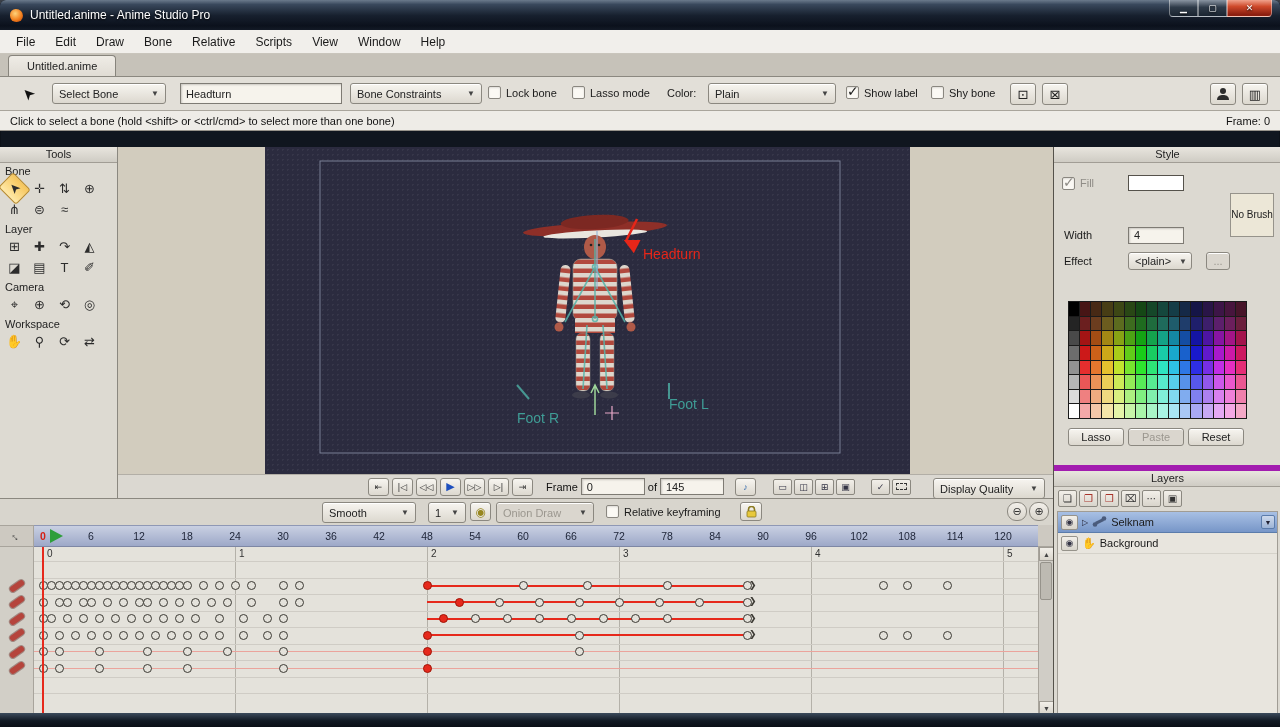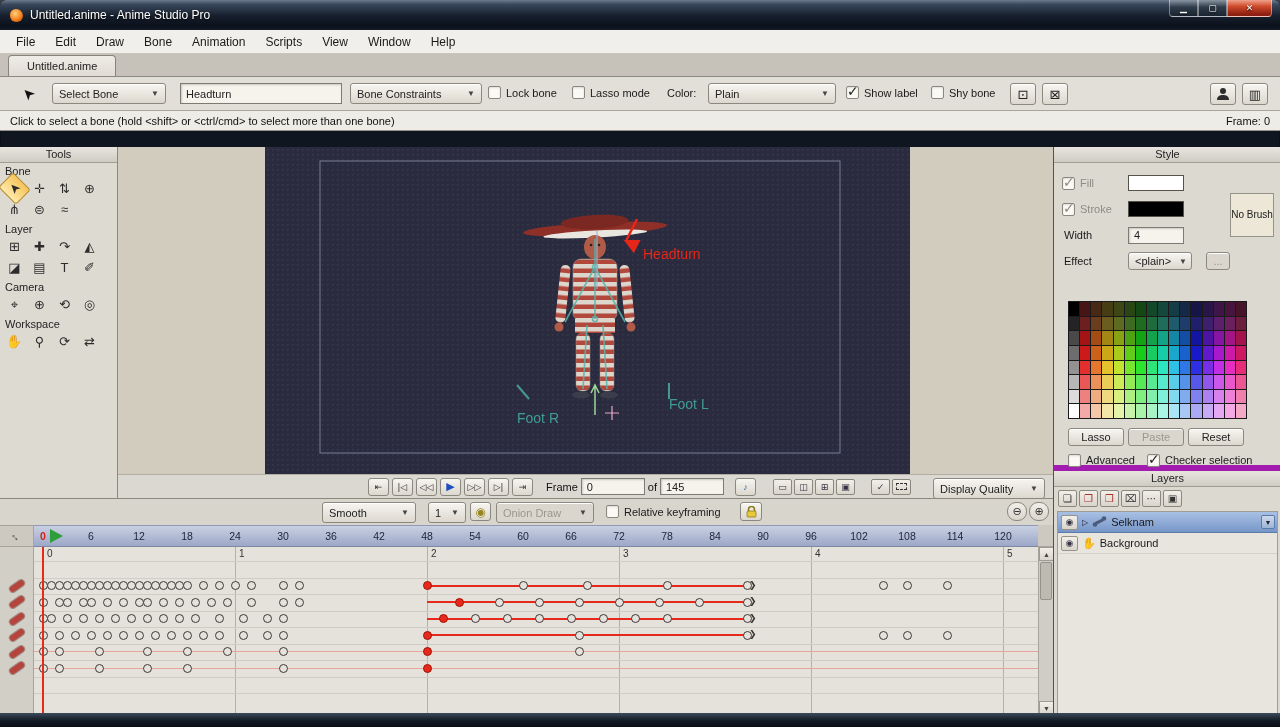--- a/index.html
+++ b/index.html
@@ -157,21 +157,21 @@
       <div class="wbtn">▢</div>
       <div class="wbtn close">✕</div>
     </div>
   </div>
 
   <div class="menubar" id="menu-items">
       <div class="menu-item">File</div>
       <div class="menu-item">Edit</div>
       <div class="menu-item">Draw</div>
       <div class="menu-item">Bone</div>
-      <div class="menu-item">Animation</div>
+      <div class="menu-item">Relative</div>
       <div class="menu-item">Scripts</div>
       <div class="menu-item">View</div>
       <div class="menu-item">Window</div>
       <div class="menu-item">Help</div>
     </div>
 
   <div class="tabbar">
     <div class="doc-tab">Untitled.anime</div>
   </div>
 
@@ -600,25 +600,20 @@
 
     <div class="right-col">
 
       <div class="style-panel">
         <div class="panel-header">Style</div>
         <div class="sp-row" style="top:26px">
           <span class="cb checked gray" style="margin-left:8px"></span>
           <span class="sp-label-gray" style="margin-left:5px">Fill</span>
           <span class="swatch-box" id="fill-swatch" style="position: absolute; left: 74px; background: rgb(255, 255, 255);"></span>
         </div>
-        <div class="sp-row" style="top:52px">
-          <span class="cb checked gray" style="margin-left:8px"></span>
-          <span class="sp-label-gray" style="margin-left:5px">Stroke</span>
-          <span class="swatch-box" id="stroke-swatch" style="position: absolute; left: 74px; background: rgb(0, 0, 0);"></span>
-        </div>
         <div class="no-brush">No Brush</div>
         <div class="sp-row" style="top:78px">
           <span style="margin-left:10px">Width</span>
           <input class="field" style="position: absolute; left: 74px; width: 56px; height: 17px;" value="4">
         </div>
         <div class="sp-row" style="top:104px">
           <span style="margin-left:10px">Effect</span>
           <div class="bevel dd" style="position:absolute;left:74px;width:64px;height:18px">
               <span>&lt;plain&gt;</span>
             </div>
@@ -752,26 +747,20 @@
             <div class="swatch" style="background: rgb(199, 169, 244);"></div>
             <div class="swatch" style="background: rgb(229, 169, 244);"></div>
             <div class="swatch" style="background: rgb(244, 169, 229);"></div>
             <div class="swatch" style="background: rgb(244, 169, 199);"></div>
           </div>
         <div class="sp-row" style="top:280px;gap:4px;padding-left:14px">
           <div class="bevel sp-btn">Lasso</div>
           <div class="bevel sp-btn disabled">Paste</div>
           <div class="bevel sp-btn">Reset</div>
         </div>
-        <div class="sp-row" style="top:303px">
-          <span class="cb" style="margin-left:14px"></span>
-          <span style="margin-left:5px">Advanced</span>
-          <span class="cb checked" style="margin-left:12px"></span>
-          <span style="margin-left:5px">Checker selection</span>
-        </div>
       </div>
 
       <div class="layers-panel">
         <div class="panel-header">Layers</div>
         <div class="layer-toolbar" id="layer-buttons">
             <div class="lt-btn">❏</div>
             <div class="lt-btn accent">❐</div>
             <div class="lt-btn accent">❒</div>
             <div class="lt-btn">⌧</div>
             <div class="lt-btn">⋯</div>

